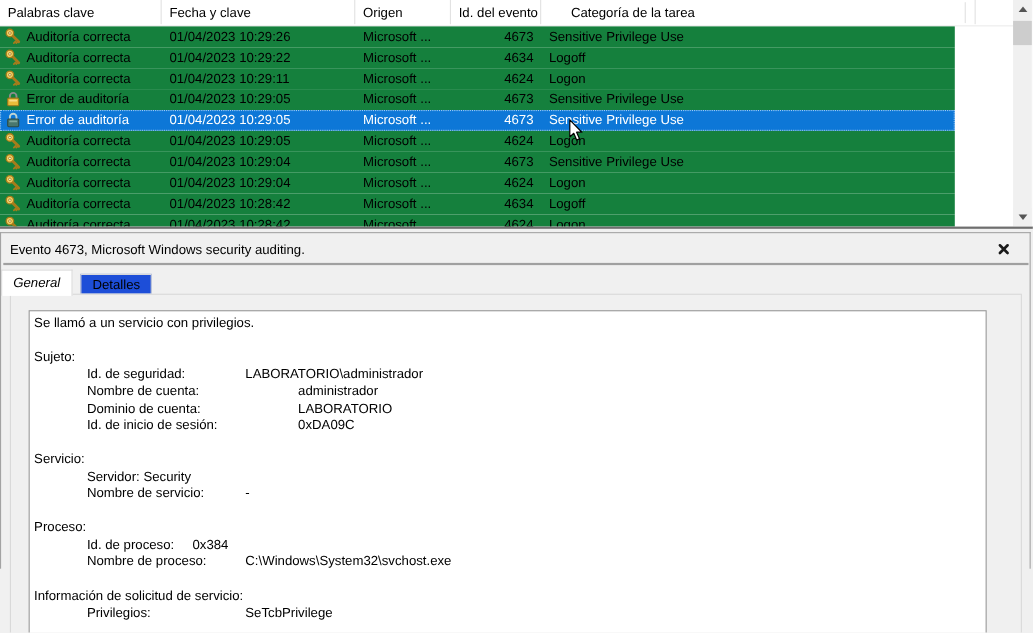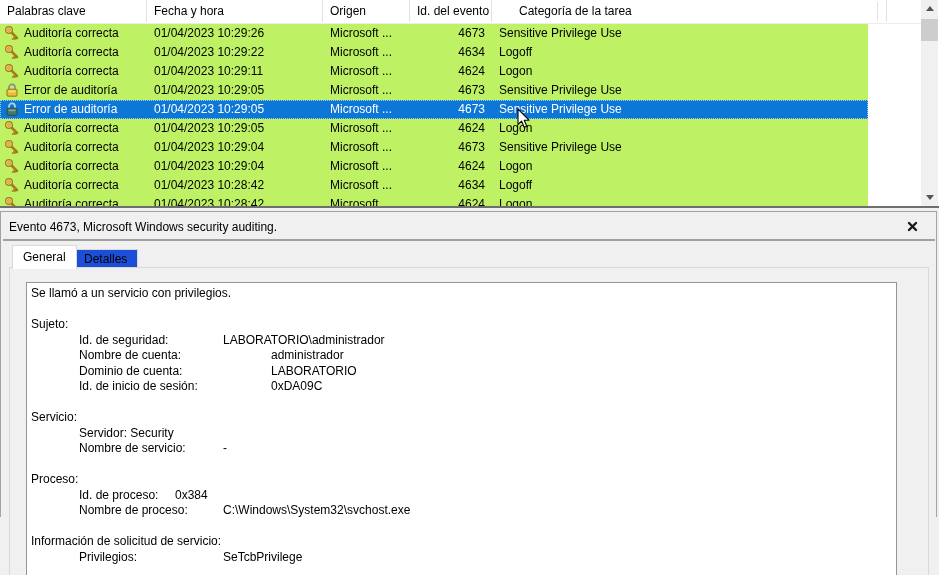--- a/index.html
+++ b/index.html
@@ -12,21 +12,21 @@
   #splitter{position:absolute;left:0;top:206px;width:939px;height:2px;background:#6e6e6e;}
 
   #lv-header{position:absolute;left:0;top:0;width:921px;height:24px;background:#fff;}
   .hcell{position:absolute;top:0;height:22px;line-height:22px;padding-left:7px;
          border-right:1px solid #e2e2e2;white-space:nowrap;overflow:hidden;box-sizing:border-box;}
   .hc1{left:0;width:147px;} .hc2{left:147px;width:176px;} .hc3{left:323px;width:87px;}
   .hc4{left:410px;width:82px;} .hc5{left:492px;width:375px;margin-left:20px;}
   #hsep-extra{position:absolute;left:877px;top:2px;width:1px;height:19px;background:#e2e2e2;}
   #hline{position:absolute;left:0;top:23px;width:921px;height:1px;background:#ececec;}
 
-  .lv-row{position:absolute;left:0;width:868px;height:19px;background:#bef264;cursor:default;}
+  .lv-row{position:absolute;left:0;width:868px;height:19px;background:#15803d;cursor:default;}
   .lv-row.selected{background:#0d77d7;color:#fff;outline:1px dotted #9fcdf4;outline-offset:-1px;}
   .cell{position:absolute;top:0;height:19px;line-height:19px;white-space:nowrap;}
   .ic{left:4px;top:1px;width:16px;height:16px;position:absolute;}
   .ct1{left:24px;} .ct2{left:154px;} .ct3{left:330px;}
   .ct4{left:410px;width:75px;text-align:right;} .ct5{left:499px;text-align:center;}
 
   
   #vscroll{position:absolute;left:921px;top:0;width:17px;height:206px;background:#f0f0f0;}
   .sb-btn{position:absolute;left:0;width:17px;height:17px;background:#f0f0f0;}
   #sb-up{top:0;} #sb-down{top:189px;}
@@ -57,21 +57,21 @@
   #mouse-cursor{position:absolute;left:517px;top:108px;width:14px;height:21px;z-index:9;pointer-events:none;}
 </style>
 </head>
 <body>
 
 <div id="stage">
 
   <div id="table-panel">
     <div id="lv-header">
         <div class="hcell hc1">Palabras clave</div>
-        <div class="hcell hc2">Fecha y hora</div>
+        <div class="hcell hc2">Fecha y clave</div>
         <div class="hcell hc3">Origen</div>
         <div class="hcell hc4">Id. del evento</div>
         <div class="hcell hc5">Categoría de la tarea</div>
       </div>
     <div id="hsep-extra"></div>
     <div id="hline"></div>
     <div id="lv-body">
         <div class="lv-row" style="top: 24px;">
           <span class="ic">
   <svg width="16" height="16" viewBox="0 0 16 16" xmlns="http://www.w3.org/2000/svg">
@@ -261,21 +261,21 @@
 	Nombre de servicio:	-
 
 Proceso:
 	Id. de proceso:	0x384
 	Nombre de proceso:	C:\Windows\System32\svchost.exe
 
 Información de solicitud de servicio:
 	Privilegios:		SeTcbPrivilege</pre>
       </div>
     </div>
-  <div class="tab active" style="left: 11px;">General</div>
+  <div class="tab active" style="left: 0; font-style: italic;">General</div>
       <div class="tab" style="left: 72px;">Detalles</div>
     </div>
 
   <div id="mouse-cursor">
     <svg width="14" height="21" viewBox="0 0 14 21">
       <path d="M1 1 L1 16.5 L4.6 13.2 L7.2 19.3 L9.8 18.2 L7.2 12.2 L12 12.2 Z" fill="#fff" stroke="#000" stroke-width="1.1" stroke-linejoin="round"></path>
     </svg>
   </div>
 </div>
 

